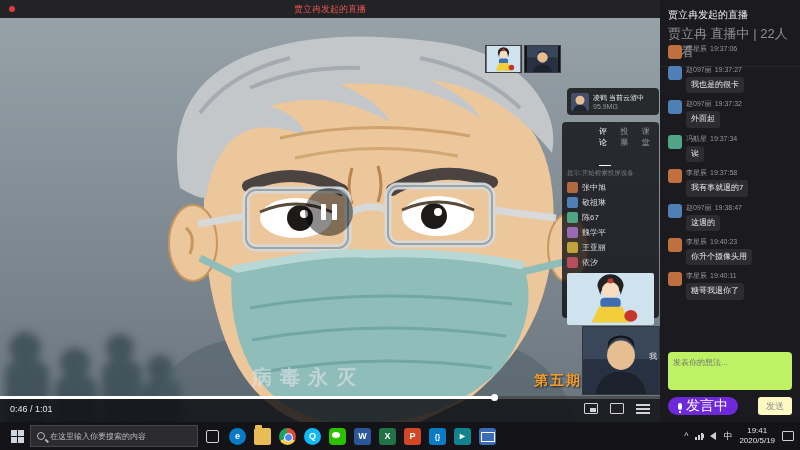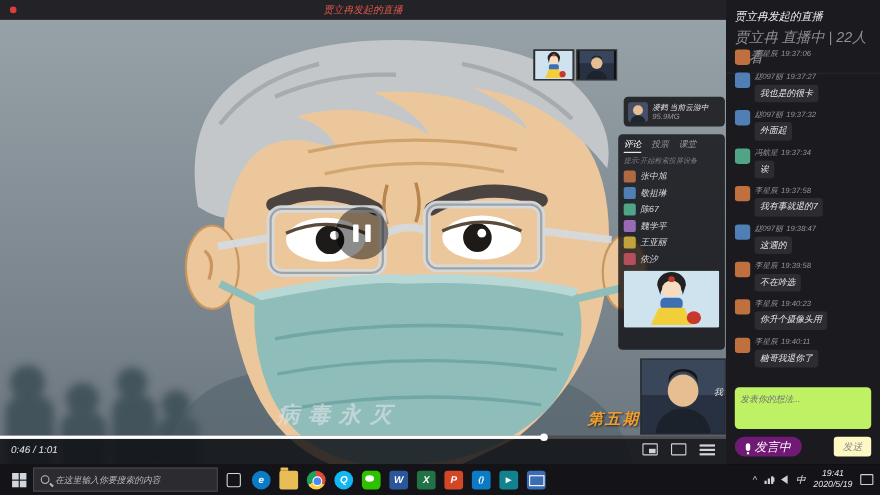--- a/index.html
+++ b/index.html
@@ -1,18 +1,18 @@
 <!DOCTYPE html>
 <html><head>
 <meta charset="utf-8">
 <style>
   * { margin:0; padding:0; box-sizing:border-box; }
   html,body { background:#000; }
   body { font-family:"Liberation Sans","DejaVu Sans",sans-serif; }
-  .screen { position:relative; width:800px; height:450px; background:#000; overflow:hidden;font-style:italic; }
+  .screen { position:relative; width:800px; height:450px; background:#000; overflow:hidden; }
 
   
   .titlebar { position:absolute; left:0; top:0; width:660px; height:18px; background:#232327;
     display:flex; align-items:center; justify-content:center; }
   .rec-dot { position:absolute; left:9px; top:6px; width:6px; height:6px; border-radius:50%; background:#e23b3b; }
   .titlebar-text { color:#e2574c; font-size:9px; }
 
   
   .video { position:absolute; left:0; top:18px; width:660px; height:404px; background:#7d8791; overflow:hidden; }
   .video svg.art { position:absolute; left:0; top:0; width:100%; height:100%; }
@@ -38,21 +38,21 @@
   .net-avatar svg { width:100%; height:100%; }
   .net-lines { display:flex; flex-direction:column; }
   .net-title { color:#e5e5e8; font-size:7px; white-space:nowrap; }
   .net-value { color:#9a9aa0; font-size:7px; }
 
   
   .member-panel { position:absolute; left:562px; top:104px; width:97px; height:196px;
     background:rgba(12,12,15,.78); border-radius:4px; padding:4px 5px; }
   .mp-tabs { display:flex; gap:9px; }
   .mp-tab { font-size:8px; color:#9a9a9f; cursor:pointer; }
-  .mp-tab.active { color:#fff; border-bottom:1px solid #fff; padding-bottom:1px; }
+  .mp-tab.active { color:#fff; border-bottom:1px solid #fff; padding-bottom:17px;margin-left:32px; }
   .mp-hint { font-size:6.5px; color:#7c7c82; margin:3px 0 2px; white-space:nowrap; overflow:hidden; }
   .mp-row { display:flex; align-items:center; gap:4px; height:15px; cursor:pointer; }
   .mp-av { width:11px; height:11px; border-radius:2px; flex:none; }
   .mp-name { font-size:8px; color:#d8d8dc; white-space:nowrap; }
   .av-m0{background:#b06a42;} .av-m1{background:#4f7fb5;} .av-m2{background:#4fa586;}
   .av-m3{background:#9a6bb5;} .av-m4{background:#c2a23c;} .av-m5{background:#b54f5e;}
   .mp-snow { margin-top:3px; width:87px; height:52px; overflow:hidden; border-radius:2px; }
   .mp-snow svg { width:100%; height:100%; display:block; }
 
   
@@ -85,22 +85,22 @@
   .av-0{background:#c0703f;} .av-1{background:#4f7fb5;} .av-2{background:#4f7fb5;}
   .av-3{background:#4fa586;} .av-4{background:#c0703f;} .av-5{background:#4f7fb5;}
   .av-6{background:#c0703f;} .av-7{background:#c0703f;} .av-8{background:#c0703f;}
   .msg-body { display:flex; flex-direction:column; align-items:flex-start; }
   .msg-meta { font-size:7px; color:#94949a; white-space:nowrap; }
   .msg-meta span { margin-right:3px; }
   .msg-bubble { margin-top:2px; background:#2c2c31; color:#e8e8ea; font-size:8px; padding:3px 5px;
     border-radius:3px; max-width:102px; line-height:1.3; }
   .chat-input { position:absolute; left:8px; right:8px; bottom:32px; height:38px; background:#bef264;
     border-radius:4px; padding:5px; color:#6f6f75; font-size:8px; cursor:text; }
-  .speak-btn { position:absolute; left:8px; bottom:7px; height:18px; border-radius:9px; background:#701a75;
-    color:#fff; font-size:11px; display:flex; align-items:center; gap:4px; padding:0 10px; cursor:pointer;justify-content:center; }
+  .speak-btn { position:absolute; left:8px; bottom:7px; height:18px; border-radius:9px; background:#6d28d9;
+    color:#fff; font-size:14px; display:flex; align-items:center; gap:4px; padding:0 10px; cursor:pointer;justify-content:center; }
   .mic { width:4px; height:7px; background:#fff; border-radius:2px; position:relative; }
   .mic::after { content:""; position:absolute; left:1px; top:8px; width:2px; height:2px; background:#fff; }
   .send-btn { position:absolute; right:8px; bottom:7px; height:18px; background:#fef9c3; color:#8b8b91;
     font-size:9px; display:flex; align-items:center; padding:0 8px; border-radius:3px; cursor:pointer; }
 
   
   .taskbar { position:absolute; left:0; top:422px; width:800px; height:28px; background:#141418;
     display:flex; align-items:center; padding-left:4px; }
   .start { width:26px; height:28px; display:flex; align-items:center; justify-content:center; cursor:pointer; }
   .win-logo { display:grid; grid-template-columns:6px 6px; grid-template-rows:6px 6px; gap:1px; }
@@ -372,27 +372,20 @@
           </span>
         </div>
       <div class="msg">
           <span class="msg-av av-5"></span>
           <span class="msg-body">
             <span class="msg-meta"><span>赵097丽</span><span>19:38:47</span></span>
             <span class="msg-bubble">这週的</span>
           </span>
         </div>
       <div class="msg">
-          <span class="msg-av av-6"></span>
-          <span class="msg-body">
-            <span class="msg-meta"><span>李星辰</span><span>19:39:58</span></span>
-            <span class="msg-bubble">不在吟选</span>
-          </span>
-        </div>
-      <div class="msg">
           <span class="msg-av av-8"></span>
           <span class="msg-body">
             <span class="msg-meta"><span>李星辰</span><span>19:40:23</span></span>
             <span class="msg-bubble">你升个摄像头用</span>
           </span>
         </div>
       <div class="msg">
           <span class="msg-av av-7"></span>
           <span class="msg-body">
             <span class="msg-meta"><span>李星辰</span><span>19:40:11</span></span>

